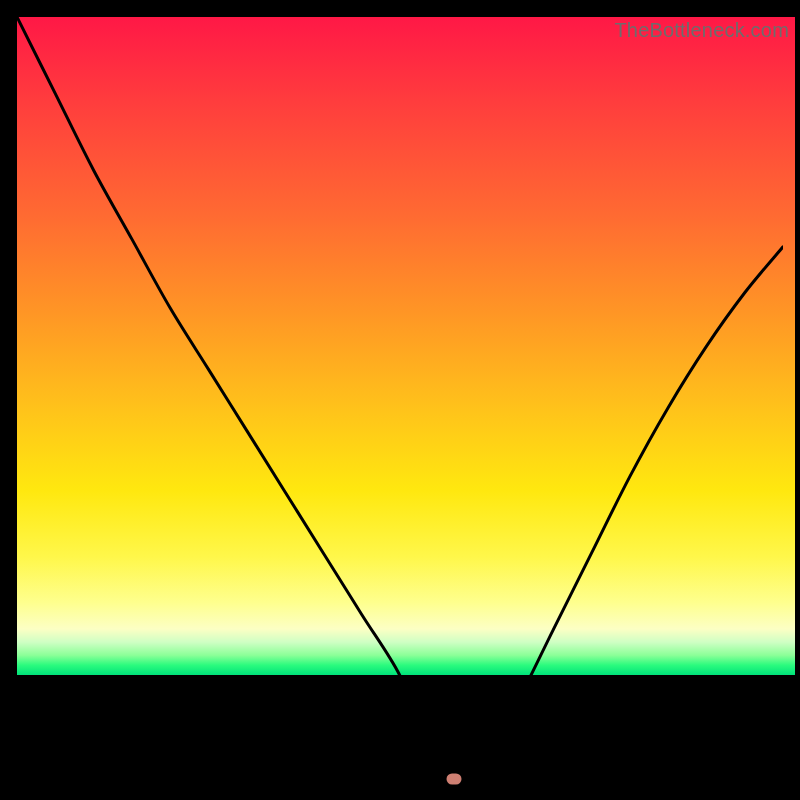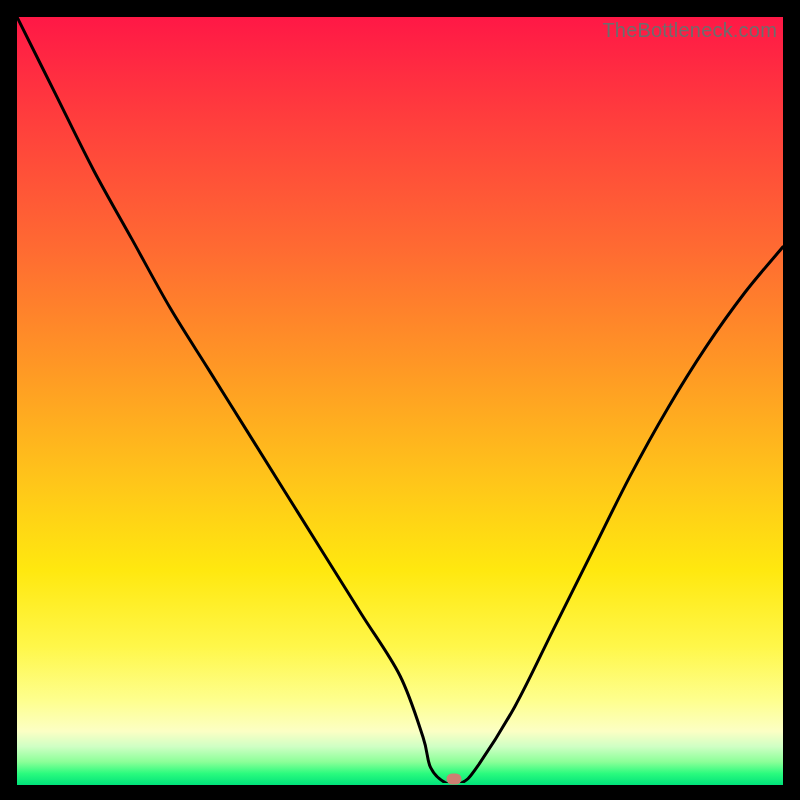--- a/index.html
+++ b/index.html
@@ -15,38 +15,39 @@
     position: relative;
     width: 800px;
     height: 800px;
     background: #000;
   }
   .plot-area {
     position: absolute;
     left: 17px;
     top: 17px;
     width: 766px;
-    height: 768px;
+    height: 658px;
     
     background: linear-gradient(
       to bottom,
       #ff1846 0%,
       #ff3d3d 13%,
       #ff6a32 30%,
       #ff9625 45%,
       #ffc41a 60%,
       #ffe80f 72%,
       #fff74a 82%,
       #feff8e 89%,
       #fcffc4 93%,
       #cfffc4 95%,
       #8bff98 97%,
       #2bfb7e 98.5%,
       #00e27a 100%
     );
+    padding-left: 12px;
   }
   .watermark {
     position: absolute;
     top: 2px;
     right: 6px;
     color: #6d6d6d;
     font-size: 20px;
     font-weight: 500;
     letter-spacing: 0.2px;
     z-index: 5;

